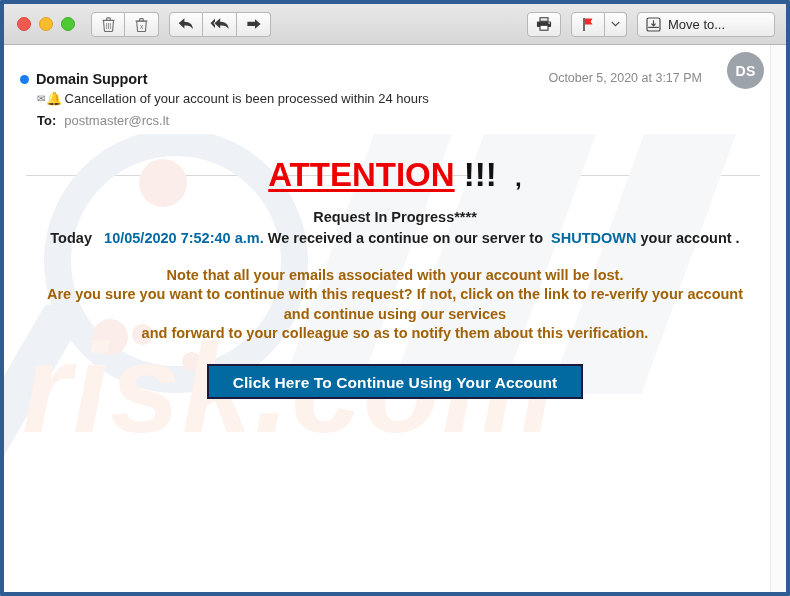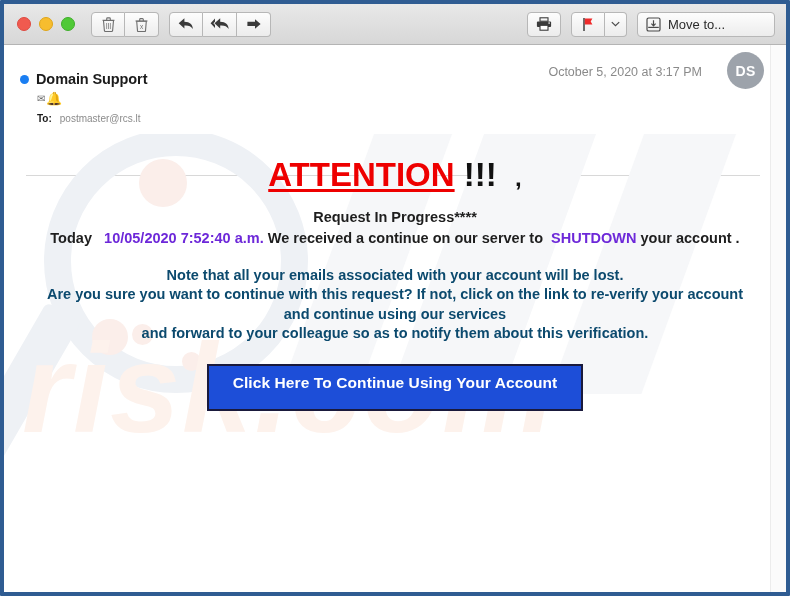--- a/index.html
+++ b/index.html
@@ -116,31 +116,31 @@
     margin: 4px 0 0 17px;
     font-size: 13px;
     color: #2a2a2a;
     display: flex;
     align-items: center;
   }
   .subj-env { font-size: 10px; color: #6b6b6b; margin-right: 1px; }
   .subj-bell { font-size: 13px; margin-right: 2px; }
   .to-row {
     margin: 7px 0 0 17px;
-    font-size: 10px;
+    font-size: 13px;
     display: flex;
     gap: 8px;
   }
   .to-label { color: #1b1b1b; font-weight: bold; }
   .to-value { color: #8b8b8b; }
 
   .date {
     position: absolute;
     right: 84px;
-    top: 20px;
+    top: 26px;
     font-size: 12.5px;
     color: #8a8a8a;
     white-space: nowrap;
   }
   .avatar {
     position: absolute;
     right: 22px;
     top: 7px;
     width: 37px; height: 37px;
     border-radius: 50%;
@@ -235,39 +235,39 @@
     font-size: 14.5px;
     font-weight: bold;
     color: #1e1e1e;
   }
   .today-line {
     margin-top: 5px;
     font-size: 14.5px;
     font-weight: bold;
     color: #1e1e1e;
   }
-  .blue { color: #6d28d9; }
+  .blue { color: #0369a1; }
 
   .note-block {
     margin-top: 20px;
     font-size: 14.5px;
     font-weight: bold;
-    color: #0c4a6e;
+    color: #a16207;
     line-height: 1.33;
   }
 
   .cta-wrap { margin-top: 21px; }
   .cta {
     display: inline-block;
-    background: #1d4ed8;
+    background: #0369a1;
     border: 2px solid #1a1a3c;
     color: #ffffff;
     font-size: 15.5px;
     font-weight: bold;
-    padding: 8px 24px 17px 24px;
+    padding: 8px 24px 5px 24px;
     letter-spacing: 0.1px;
     cursor: pointer;
   }
 
   .footer {
     margin-top: 19px;
     font-size: 13px;
     font-weight: bold;
     color: #1b1b1b;
     line-height: 1.42;
@@ -398,20 +398,21 @@
   <div class="msg-head">
 
     <div class="sender-row">
       <span class="unread-dot"></span>
       <span class="sender-name">Domain Support</span>
     </div>
 
     <div class="subject-row">
       <span class="subj-env">✉</span>
       <span class="subj-bell">🔔</span>
+      <span>Cancellation of your account is been processed within 24 hours</span>
     </div>
 
     <div class="to-row">
       <span class="to-label">To:</span>
       <span class="to-value">postmaster@rcs.lt</span>
     </div>
 
     <div class="date">October 5, 2020 at 3:17 PM</div>
     <div class="avatar">DS</div>
 

